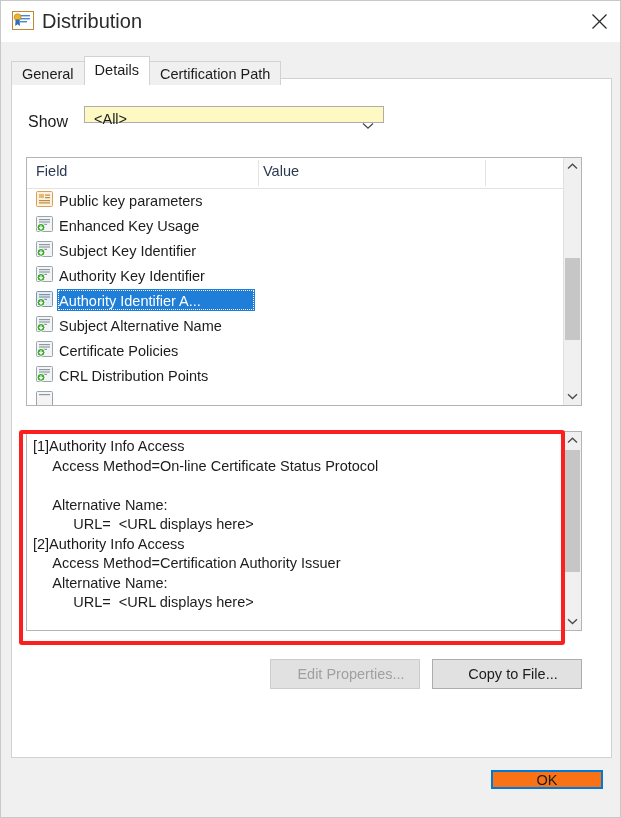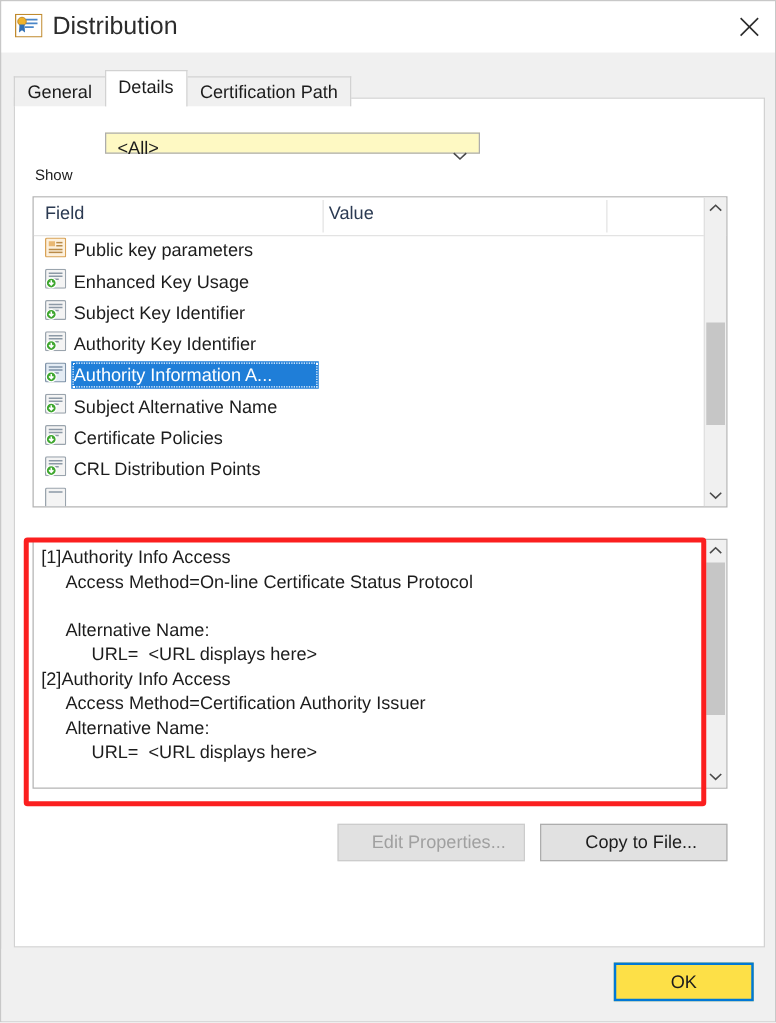--- a/index.html
+++ b/index.html
@@ -107,23 +107,22 @@
     background: #ffffff;
     border: 1px solid #d2d2d2;
     z-index: 2;
   }
 
   
   .show-label {
     position: absolute;
     left: 16px;
     top: 34px;
-    font-size: 12px;
-    color: #1c1c1c;
-    margin-top: 20px;
+    font-size: 16px;
+    color: #1c1c1c;
   }
   .combo {
     position: absolute;
     left: 72px;
     top: 27px;
     width: 300px;
     height: 17px;
     box-sizing: border-box;
     background: #fef9c3;
     border: 1px solid #adadad;
@@ -330,23 +329,23 @@
     top: 758px;
     width: 621px;
     height: 60px;
     background: #f0f0f0;
   }
   .btn-ok {
     position: absolute;
     left: 490px;
     top: 11px;
     width: 112px;
-    height: 31px;
-    box-sizing: border-box;
-    background: #fde047;
+    height: 19px;
+    box-sizing: border-box;
+    background: #f97316;
     border: 2px solid #0078d7;
     font-size: 14.5px;
     color: #1c1c1c;
     display: flex;
     align-items: center;
     justify-content: center;
     cursor: default;
   }
 </style>
 </head>
@@ -463,21 +462,21 @@
           <span class="ico">
             <svg width="17" height="16" viewBox="0 0 17 16">
               <rect x="0.5" y="0.5" width="16" height="15" rx="1" fill="#e4ecf4" stroke="#7f93a8"></rect>
               <rect x="3" y="3" width="11" height="1.2" fill="#7f93a8"></rect>
               <rect x="3" y="5.4" width="11" height="1.2" fill="#7f93a8"></rect>
               <rect x="3" y="7.8" width="8" height="1.2" fill="#7f93a8"></rect>
               <circle cx="5" cy="11.4" r="4" fill="#3fa72f" stroke="#ffffff" stroke-width="1"></circle>
               <path d="M5 9.2 L5 12.6 M3.3 11.1 L5 13 L6.7 11.1" fill="none" stroke="#ffffff" stroke-width="1.2"></path>
             </svg>
           </span>
-          <span class="rowtext">Authority Information A...</span>
+          <span class="rowtext">Authority Identifier A...</span>
         </div>
 
         <div class="lv-row">
           <span class="ico">
             <svg width="17" height="16" viewBox="0 0 17 16">
               <rect x="0.5" y="0.5" width="16" height="15" rx="1" fill="#f4f4f4" stroke="#9aa4ad"></rect>
               <rect x="3" y="3" width="11" height="1.2" fill="#8c99a6"></rect>
               <rect x="3" y="5.4" width="11" height="1.2" fill="#8c99a6"></rect>
               <rect x="3" y="7.8" width="8" height="1.2" fill="#8c99a6"></rect>
               <circle cx="5" cy="11.4" r="4" fill="#3fa72f" stroke="#ffffff" stroke-width="1"></circle>

